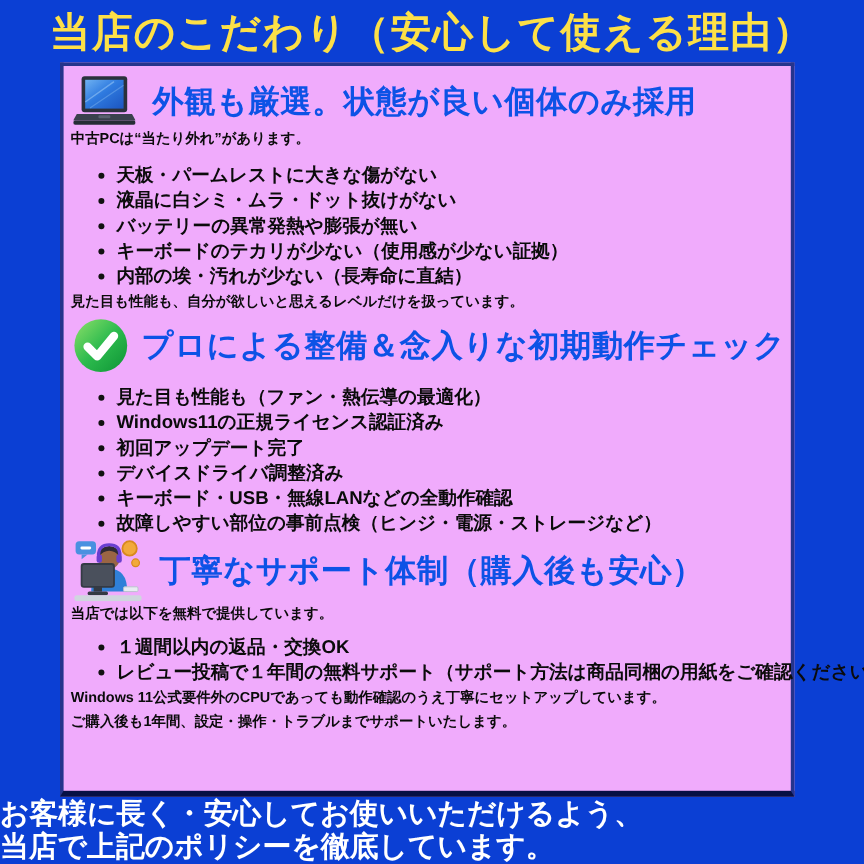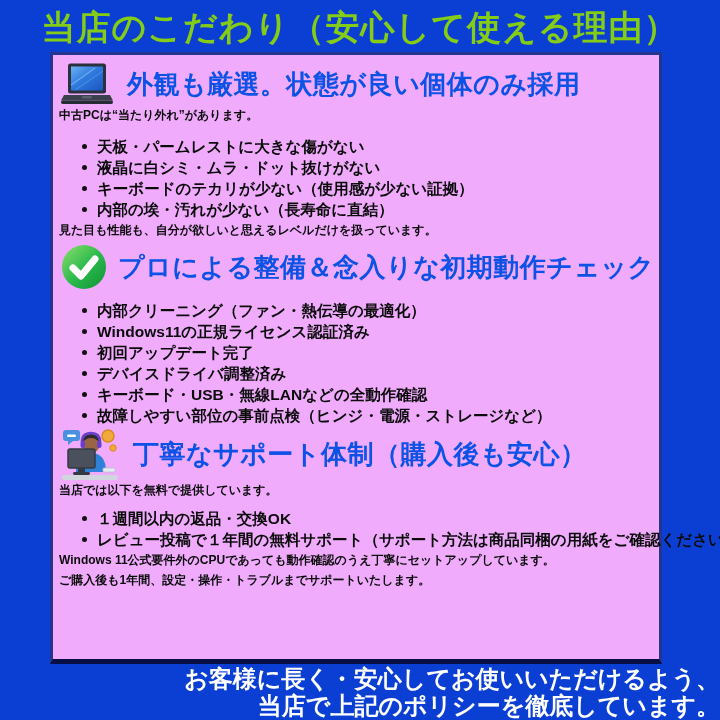--- a/index.html
+++ b/index.html
@@ -4,21 +4,21 @@
 <style>
   html,body{margin:0;padding:0;}
   body{
     width:720px;height:720px;overflow:hidden;position:relative;
     background:#0b3fd4;
     font-family:"Liberation Sans","DejaVu Sans",sans-serif;
     font-weight:bold;color:#0b0b0b;
   }
   .header{
     position:absolute;top:0;left:0;width:720px;height:52px;
-    text-align:center;color:#84cc16;font-size:34px;line-height:54px;
+    text-align:center;color:#fde047;font-size:34px;line-height:54px;
     letter-spacing:1px;white-space:nowrap;
   }
   .panel{
     position:absolute;left:50px;top:52px;width:612px;height:612px;
     box-sizing:border-box;background:#f0abfc;
     border:3px solid #25348c;border-bottom:5px solid #071044;
     padding:3px 6px 0 6px;
   }
   .sec-head{display:flex;align-items:center;gap:14px;margin-left:2px;}
   .sec-title{
@@ -38,21 +38,21 @@
     white-space:nowrap;
   }
   ul.checks li::before{
     content:"";position:absolute;left:1px;top:8px;width:5px;height:5px;
     border-radius:50%;background:#111;
   }
   .outro{margin-top:0;}
   .closing{margin-top:8px;}
   .footer{
     position:absolute;left:0;top:663px;width:720px;height:57px;
-    text-align:right;color:#ffffff;font-size:24px;line-height:27px;
+    text-align:left;color:#ffffff;font-size:24px;line-height:27px;
     padding-top:2px;box-sizing:border-box;white-space:nowrap;
   }
   .icon-box{flex:0 0 auto;display:flex;align-items:center;justify-content:center;}
 </style>
 </head>
 <body>
 
 <div class="header">当店のこだわり（安心して使える理由）</div>
 
 <div class="panel">
@@ -76,20 +76,21 @@
           <rect x="21" y="33" width="10" height="2.6" rx="1" fill="#59616f"></rect>
           <rect x="0" y="37.5" width="52" height="3.5" rx="1.7" fill="#262c36"></rect>
         </svg>
       </span>
       <span class="sec-title">外観も厳選。状態が良い個体のみ採用</span>
     </div>
     <p class="body">中古PCは“当たり外れ”があります。</p>
     <ul class="checks">
         <li>天板・パームレストに大きな傷がない</li>
         <li>液晶に白シミ・ムラ・ドット抜けがない</li>
+        <li>バッテリーの異常発熱や膨張が無い</li>
         <li>キーボードのテカリが少ない（使用感が少ない証拠）</li>
         <li>内部の埃・汚れが少ない（長寿命に直結）</li>
       </ul>
     <p class="body outro">見た目も性能も、自分が欲しいと思えるレベルだけを扱っています。</p>
   </div>
 
   <div class="sec" id="sec2">
     <div class="sec-head">
       <span class="icon-box">
         <svg width="46" height="46" viewBox="0 0 46 46">
@@ -100,21 +101,21 @@
               <stop offset="1" stop-color="#0d9334"></stop>
             </linearGradient>
           </defs>
           <circle cx="23" cy="23" r="22" fill="url(#lg-green)"></circle>
           <path d="M12 24 L20 32 L34 15" stroke="#ffffff" stroke-width="7" stroke-linecap="round" stroke-linejoin="round" fill="none"></path>
         </svg>
       </span>
       <span class="sec-title">プロによる整備＆念入りな初期動作チェック</span>
     </div>
     <ul class="checks">
-        <li>内部クリーニング（ファン・熱伝導の最適化）</li>
+        <li>見た目も性能も（ファン・熱伝導の最適化）</li>
         <li>Windows11の正規ライセンス認証済み</li>
         <li>初回アップデート完了</li>
         <li>デバイスドライバ調整済み</li>
         <li>キーボード・USB・無線LANなどの全動作確認</li>
         <li>故障しやすい部位の事前点検（ヒンジ・電源・ストレージなど）</li>
       </ul>
   </div>
 
   <div class="sec" id="sec3">
     <div class="sec-head">

